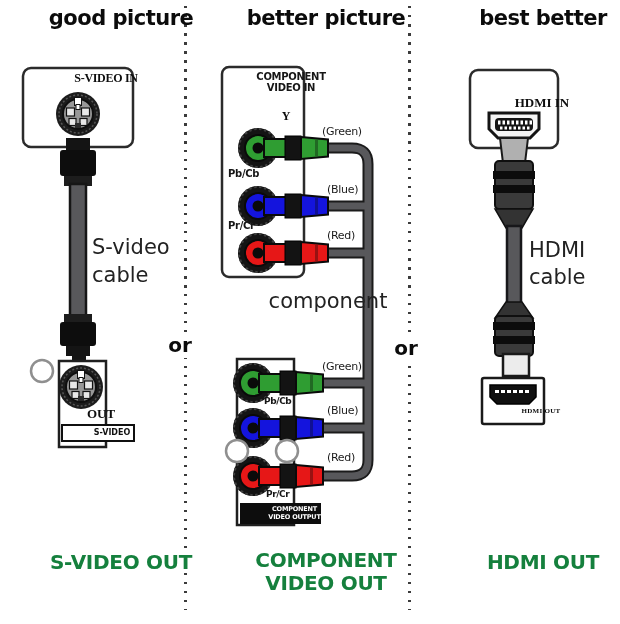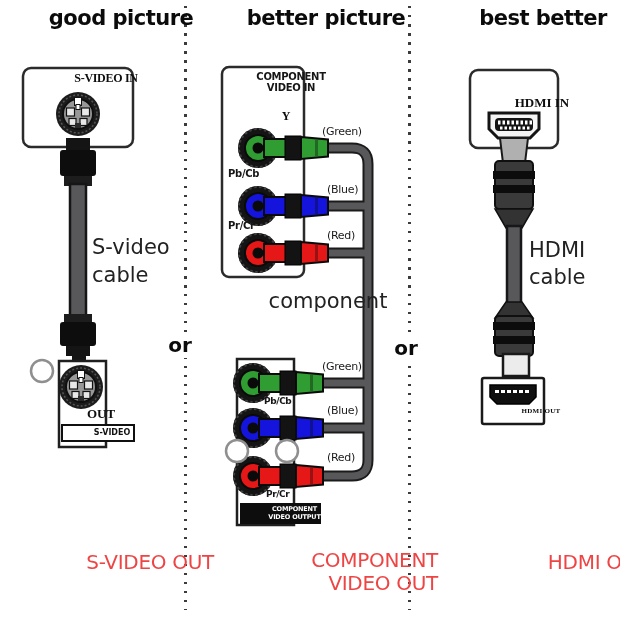--- a/index.html
+++ b/index.html
@@ -1,21 +1,21 @@
 <!DOCTYPE html>
 <html style="--green: #2f9d32; --blue: #1414dd; --red: #e61717; --cable: #58585b;"><head>
 <meta charset="utf-8">
 <style>
   html,body{margin:0;padding:0;background:#fff;}
   #stage{position:relative;width:620px;height:624px;background:#fff;overflow:hidden;
          font-family:"DejaVu Sans",sans-serif;color:#111;}
   .abs{position:absolute;}
   .ctr{text-align:center;padding-left:28px;}
   .hdr{font-size:21px;font-weight:bold;letter-spacing:-0.5px;color:#0b0b0b;}
-  .ftr{font-size:20px;font-weight:normal;letter-spacing:-0.3px;color:#ef4444;line-height:23px;text-align:right;}
+  .ftr{font-size:20px;font-weight:bold;letter-spacing:-0.3px;color:#15803d;line-height:23px;}
   .cable-lbl{font-size:21px;line-height:28px;color:#222;}
   .wire-lbl{font-size:11px;color:#1a1a1a;letter-spacing:-0.3px;}
   .jack-lbl{font-size:10px;font-weight:bold;color:#161616;letter-spacing:-0.3px;}
   .jack-lbl-sm{font-size:9px;font-weight:bold;color:#161616;letter-spacing:-0.4px;}
   .port-lbl{font-weight:bold;color:#0e0e0e;font-family:Liberation Serif, serif;}
   .or{font-size:20px;font-weight:bold;background:#fff;z-index:3;padding:1px 2px;color:#0b0b0b;margin-top:40px;}
   .dots{width:3px;top:6px;height:604px;z-index:1;
         background:repeating-linear-gradient(to bottom,#3b3b3b 0 2.5px,transparent 2.5px 9px);}
   .overlay{z-index:2;}
   svg{position:absolute;left:0;top:0;z-index:0;}

